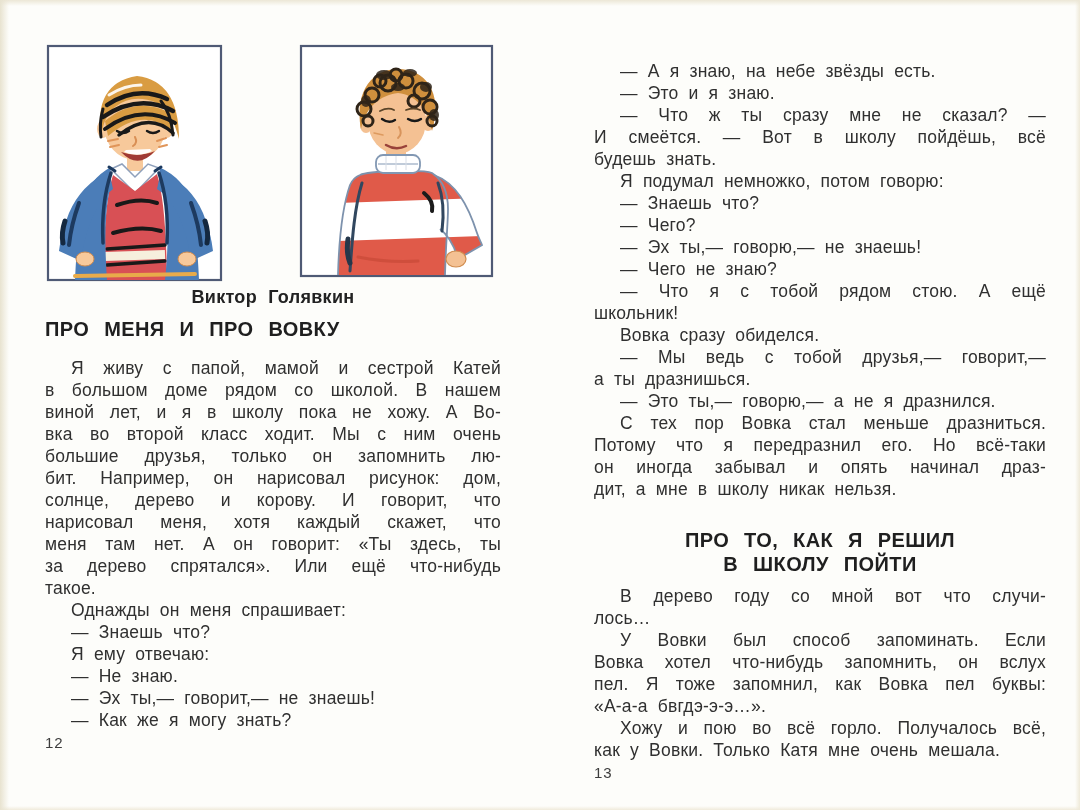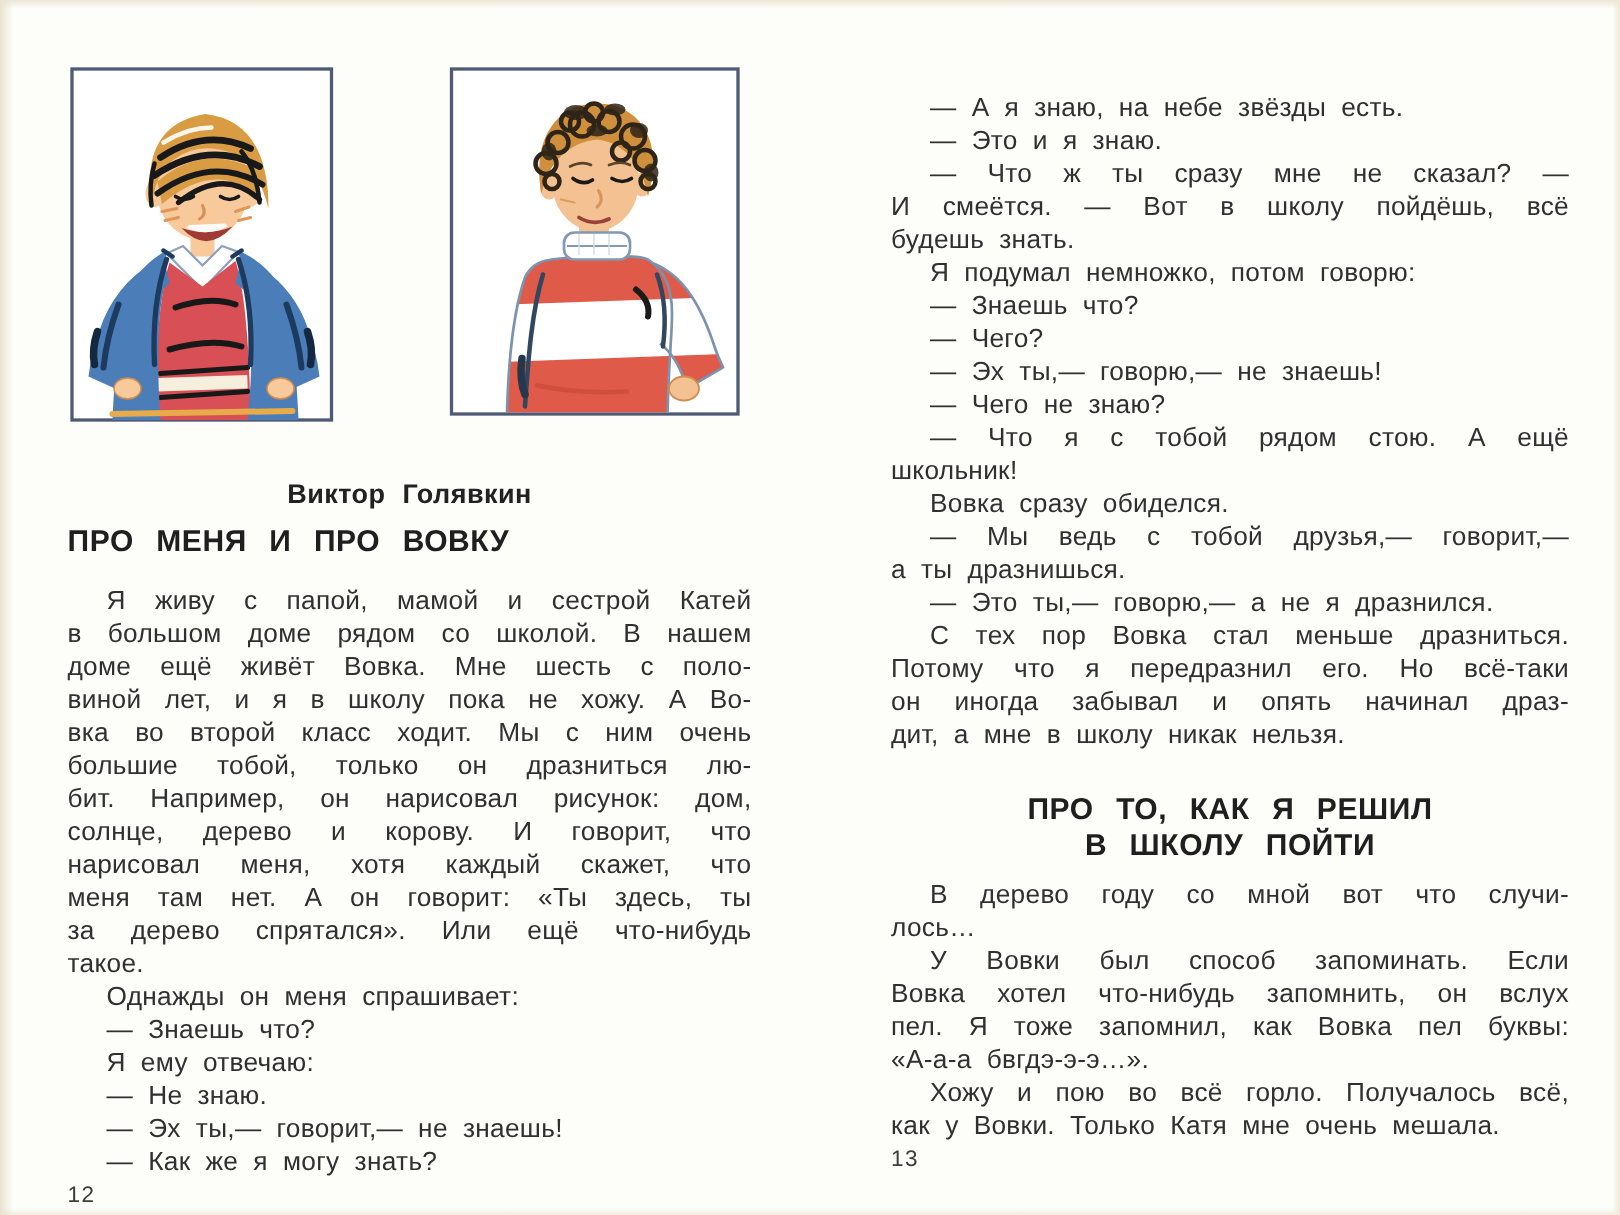--- a/index.html
+++ b/index.html
@@ -12,21 +12,21 @@
       linear-gradient(180deg,#ece7d6 0,rgba(236,231,214,0) 6px),
       linear-gradient(270deg,#efead9 0,rgba(239,234,217,0) 5px),
       linear-gradient(0deg,#f0ebdb 0,rgba(240,235,219,0) 4px);}
   .page{position:absolute;top:0;}
   .page-left{left:45px;width:456px;}
   .page-right{left:594px;width:452px;padding-top:60px;}
   .illus-row{position:relative;height:283px;}
   .illus{position:absolute;overflow:visible;}
   #boy1{left:0;top:43px;}
   #boy2{left:253px;top:43px;}
-  .author{margin-top:36px;font-size:18px;line-height:20px;font-weight:bold;
+  .author{margin-top:4px;font-size:18px;line-height:20px;font-weight:bold;
           text-align:center;color:#222;word-spacing:6px;letter-spacing:.3px;}
   .story-title{margin-top:10px;font-size:20px;line-height:24px;font-weight:bold;
           color:#1f1f1f;word-spacing:9px;letter-spacing:.4px;}
   .body-col{margin-top:16px;}
   .page-right .body-top{margin-top:0;}
   .section-title{margin-top:28px;margin-bottom:9px;}
   .section-title div{font-size:20px;line-height:24px;font-weight:bold;text-align:center;
           color:#1f1f1f;word-spacing:9px;letter-spacing:.4px;}
   .line{height:22px;line-height:22px;font-size:17.5px;letter-spacing:.2px;
         word-spacing:5px;text-align:justify;text-align-last:justify;
@@ -178,24 +178,23 @@
           </g>
         </g>
       </svg>
     </div>
 
     <div class="author">Виктор Голявкин</div>
     <div class="story-title">ПРО МЕНЯ И ПРО ВОВКУ</div>
     <div class="body-col" id="left-body">
         <div class="line indent">Я живу с папой, мамой и сестрой Катей</div>
         <div class="line">в большом доме рядом со школой. В нашем</div>
-        <div class="line">доме ещё живёт Вовка. Мне шесть с поло-</div>
         <div class="line">виной лет, и я в школу пока не хожу. А Во-</div>
         <div class="line">вка во второй класс ходит. Мы с ним очень</div>
-        <div class="line">большие тобой, только он дразниться лю-</div>
+        <div class="line">большие друзья, только он запомнить лю-</div>
         <div class="line">бит. Например, он нарисовал рисунок: дом,</div>
         <div class="line">солнце, дерево и корову. И говорит, что</div>
         <div class="line">нарисовал меня, хотя каждый скажет, что</div>
         <div class="line">меня там нет. А он говорит: «Ты здесь, ты</div>
         <div class="line">за дерево спрятался». Или ещё что-нибудь</div>
         <div class="line last">такое.</div>
         <div class="line indent last">Однажды он меня спрашивает:</div>
         <div class="line indent last">— Знаешь что?</div>
         <div class="line indent last">Я ему отвечаю:</div>
         <div class="line indent last">— Не знаю.</div>

